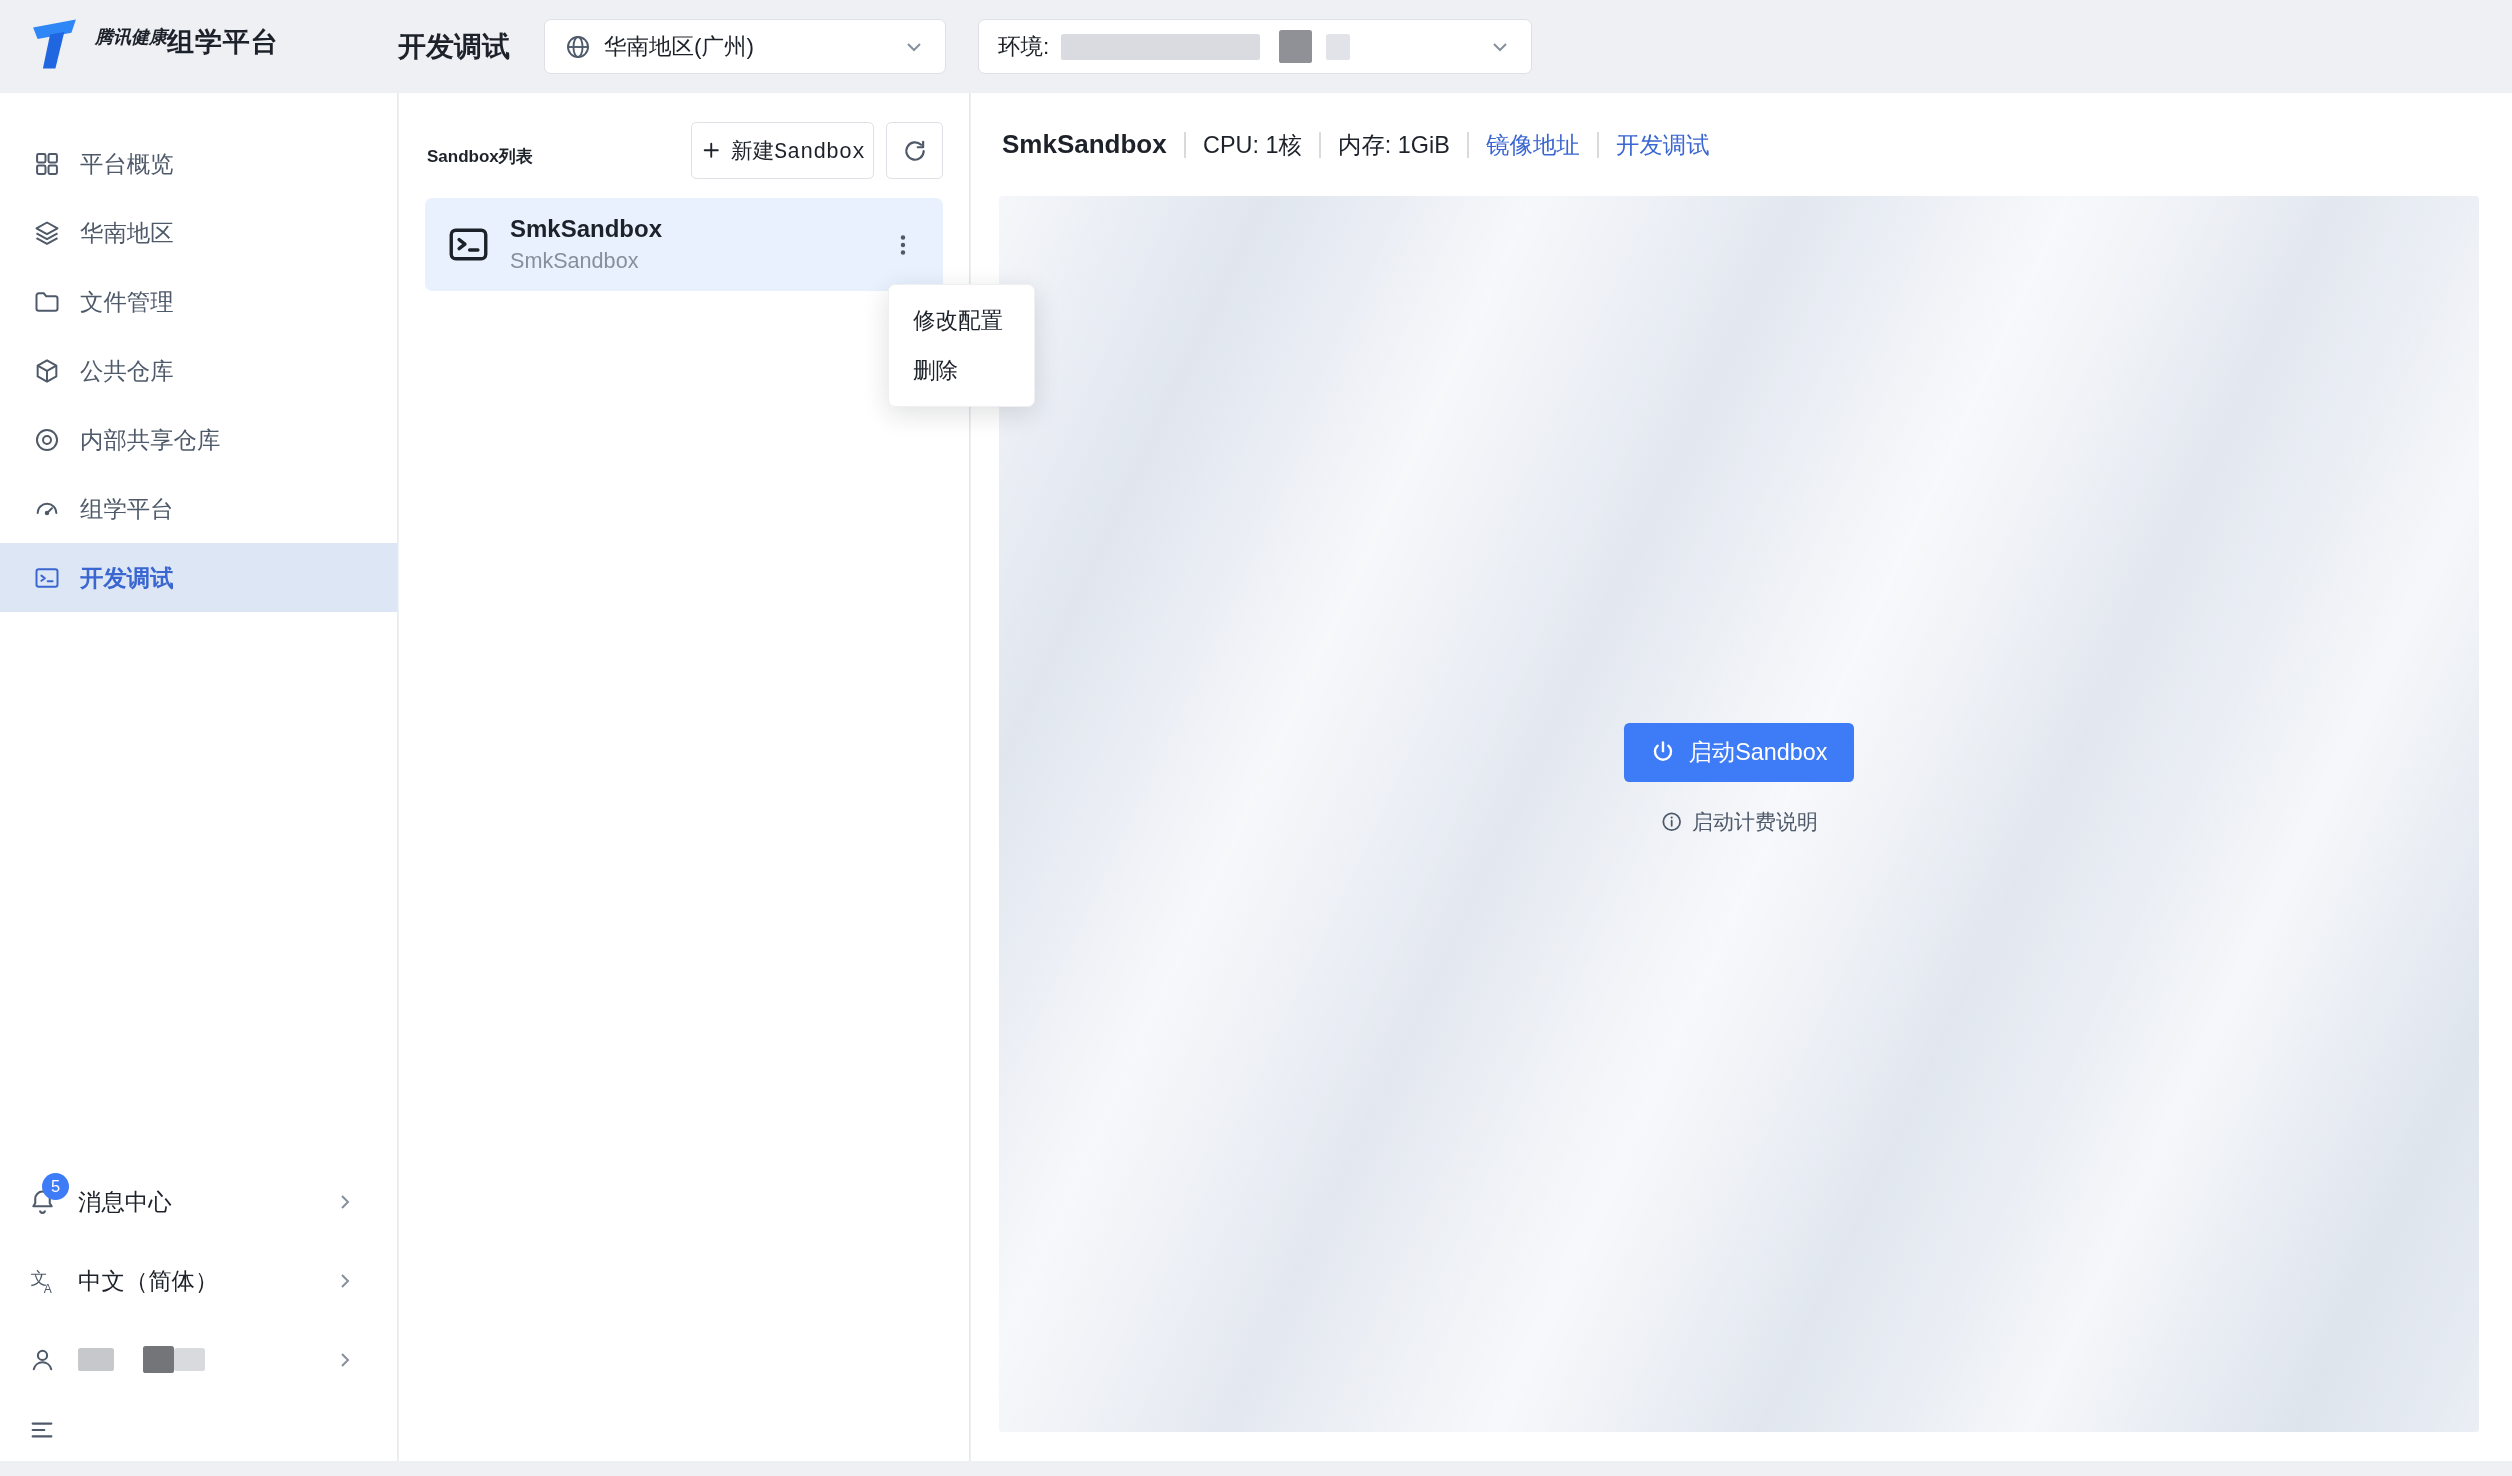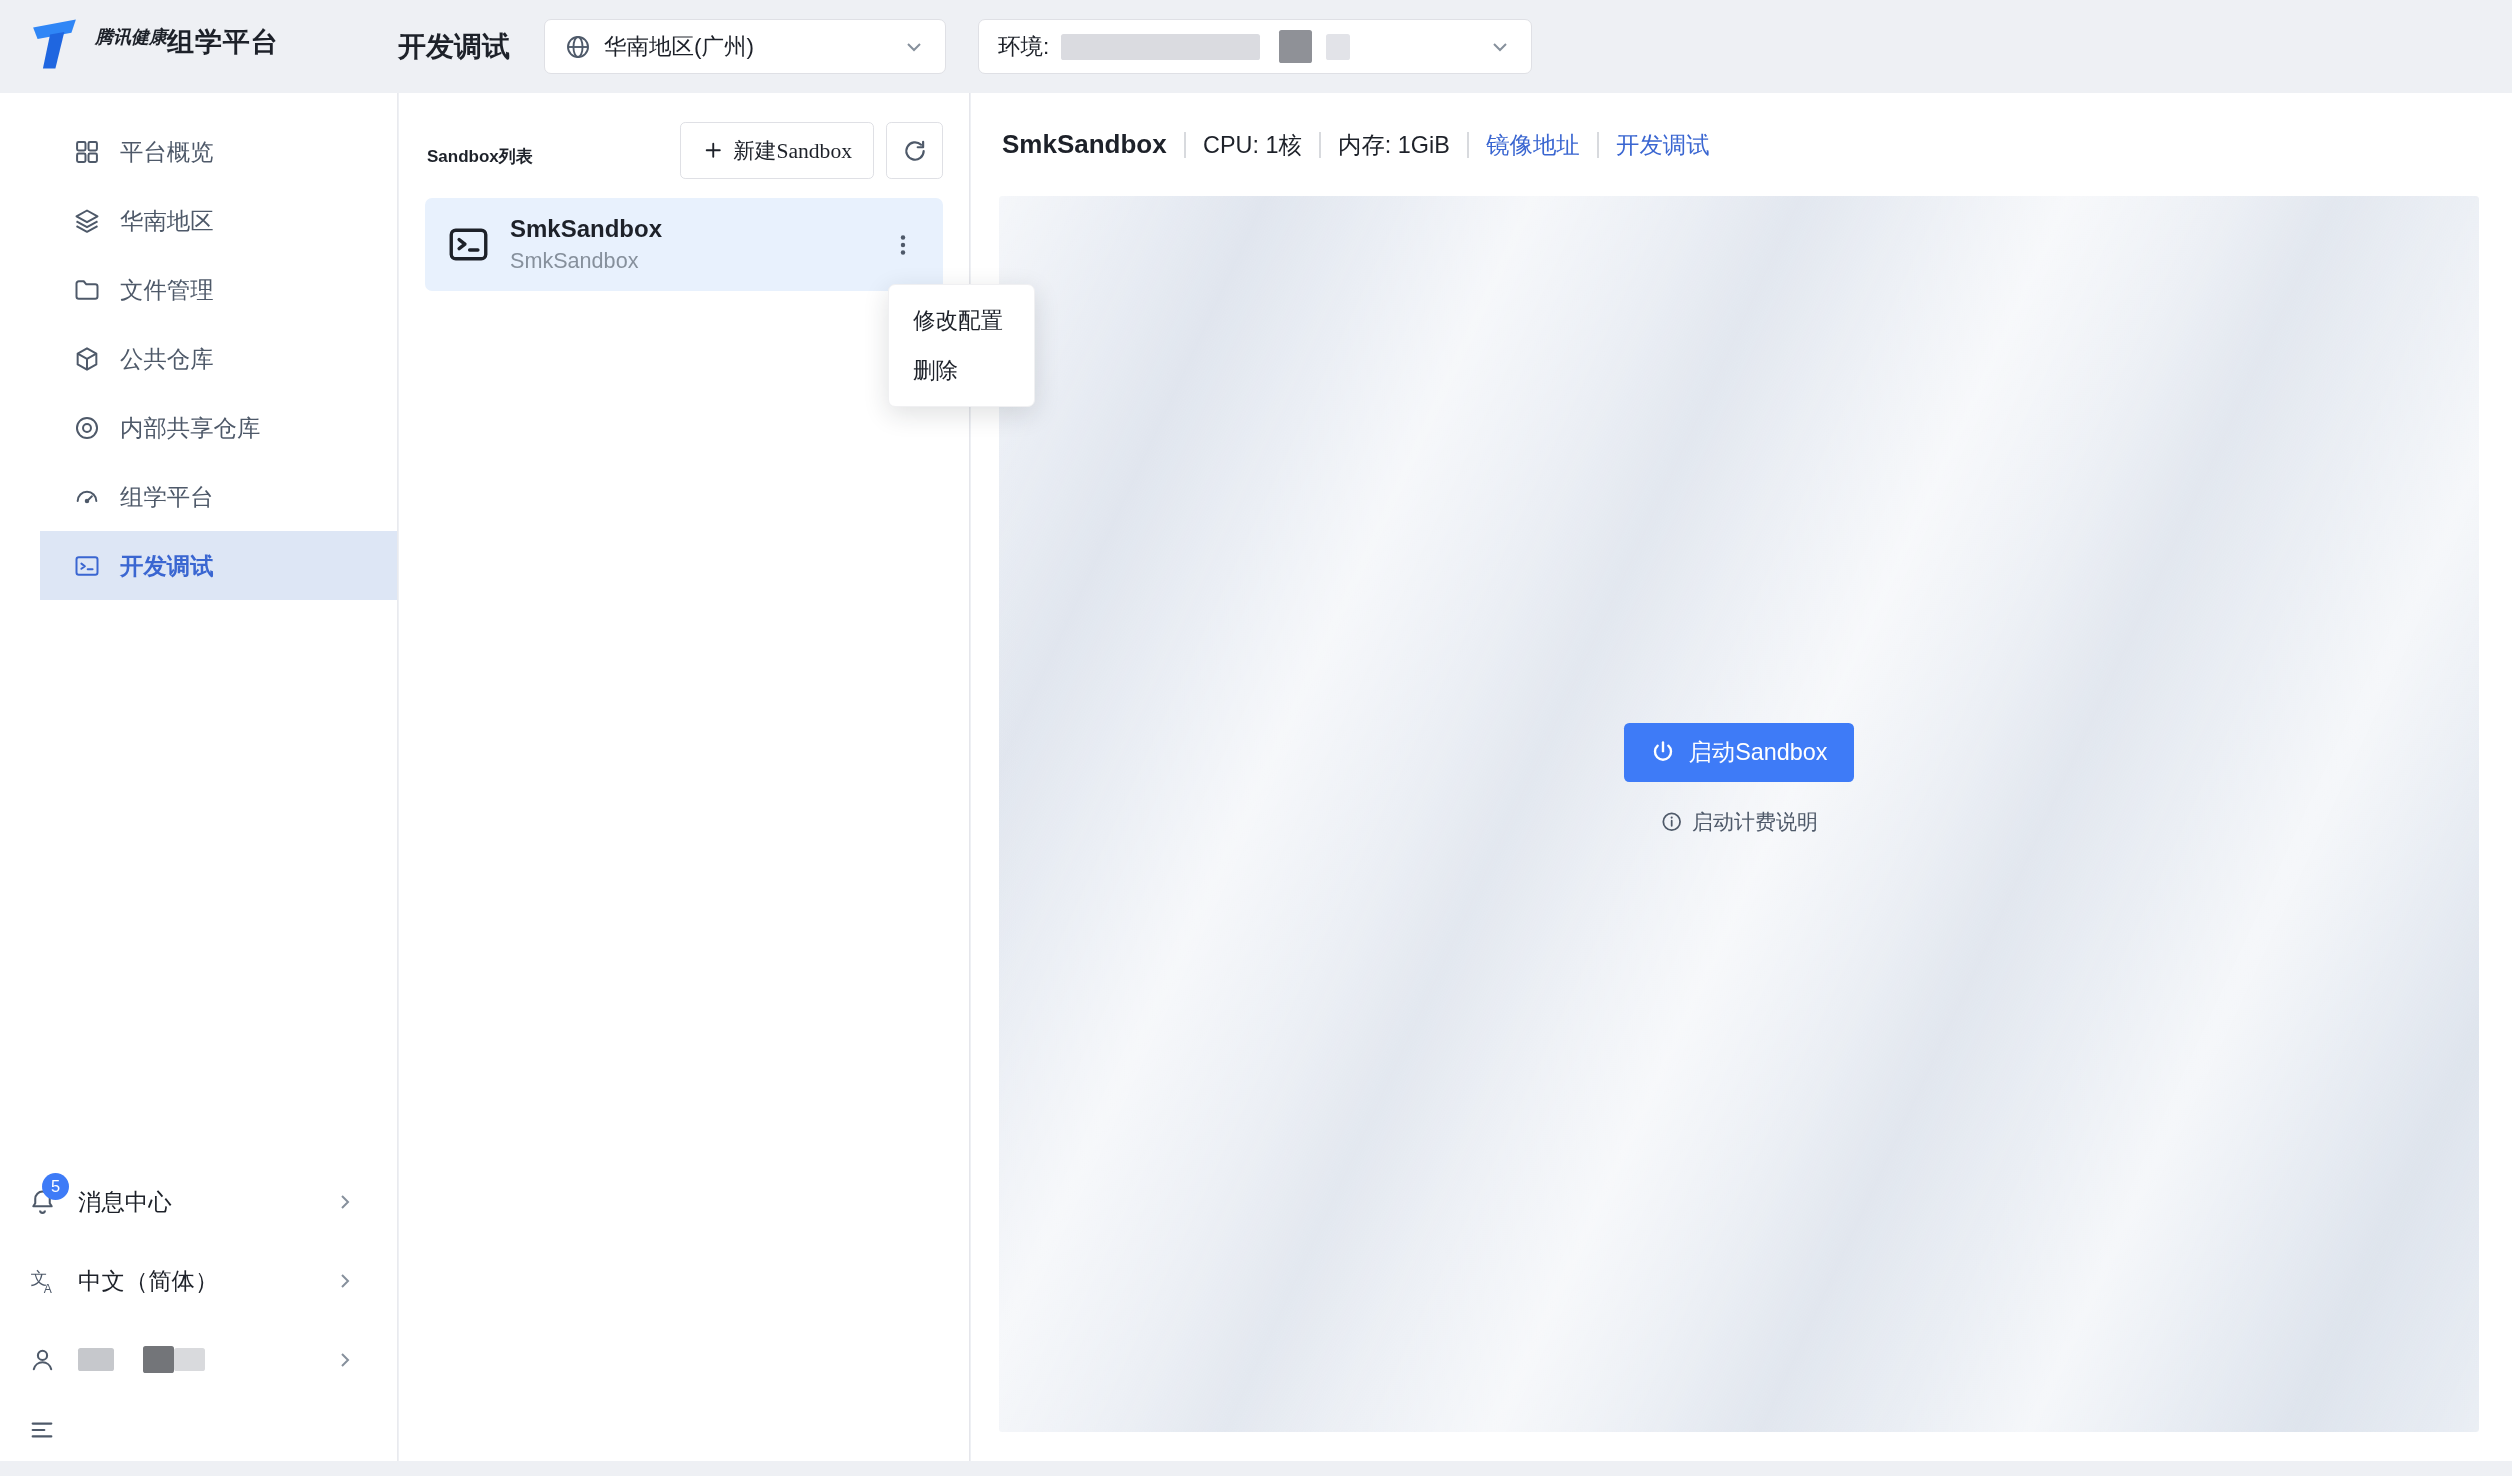--- a/index.html
+++ b/index.html
@@ -20,41 +20,41 @@
   .select .sel-text { font-size:22.5px; color:#1d2129; flex:1; white-space:nowrap; }
   .select .env-label { font-size:22.5px; color:#1d2129; white-space:nowrap; }
   .chev-down { margin-left:auto; flex:none; }
   .redact { display:inline-block; border-radius:2.6px; }
   .env-r1 { width:199px; height:26px; background:#dadbe0; }
   .env-r2 { width:33px; height:33px; background:#8f9197; margin-left:7px; }
   .env-r3 { width:24px; height:26px; background:#e2e3e8; margin-left:1.7px; }
 
   
   .sidebar { position:absolute; left:0; top:93px; width:398px; height:1368px; background:#fff; border-right:0.9px solid #e9eaee; display:flex; flex-direction:column; }
-  .nav { padding-top:24px;margin-left:40px; }
+  .nav { padding-top:36px; }
   .nav-item { height:69px; display:flex; align-items:center; gap:19px; padding-left:33px; font-size:23.4px; color:#4e5969; cursor:pointer; }
   .nav-item svg { flex:none; }
   .nav-item.active { background:#dde6f5; color:#3a66d1; font-weight:600; }
   .sidebar-footer { margin-top:auto; }
   .foot-item { position:relative; height:79px; display:flex; align-items:center; gap:21px; padding-left:28px; padding-right:40px; font-size:23.4px; color:#1d2129; cursor:pointer; }
   .foot-item .chev-right { margin-left:auto; }
   .bell-wrap { position:relative; display:inline-flex; flex:none; }
   .badge { position:absolute; top:-14px; left:14px; min-width:27px; height:27px; padding:0 5.2px; border-radius:14px; background:#3e7bf7; color:#fff; font-size:16.4px; display:flex; align-items:center; justify-content:center; }
   .avatar-redacts { display:flex; align-items:center; }
   .av-r1 { width:36px; height:23.4px; background:#c6c8cc; }
   .av-r2 { width:31px; height:27px; background:#737579; margin-left:29px; }
   .av-r3 { width:31px; height:23.4px; background:#d9dadd; }
   .foot-collapse { height:62px; }
 
   
   .list-panel { position:absolute; left:399px; top:93px; width:571px; height:1368px; background:#fff; border-right:0.9px solid #e5e6eb; }
   .panel-head { display:flex; align-items:center; padding:29px 26px 19px 28px; }
   .panel-title { font-size:17px; font-weight:bold; color:#1d2129;margin-top:12px; }
   .head-actions { margin-left:auto; display:flex; gap:12px; }
-  .btn-new { height:57px; display:flex; align-items:center; gap:8.7px; padding:0 21px; background:#fff; border:0.9px solid #dfe0e5; border-radius:5.2px; font-size:21.6px; color:#1d2129; cursor:pointer; font-family:Liberation Serif, serif; }
+  .btn-new { height:57px; display:flex; align-items:center; gap:8.7px; padding:0 8px; background:#fff; border:0.9px solid #dfe0e5; border-radius:5.2px; font-size:21.6px; color:#1d2129; cursor:pointer; font-family:Liberation Mono, monospace; }
   .btn-refresh { width:57px; height:57px; display:flex; align-items:center; justify-content:center; background:#fff; border:0.9px solid #dfe0e5; border-radius:5.2px; cursor:pointer; }
   .sandbox-item { position:relative; margin:0 26px; height:93px; background:#e8f1fd; border-radius:7px; display:flex; align-items:center; gap:19px; padding:0 21px; cursor:pointer; }
   .item-text { display:flex; flex-direction:column; gap:4.3px; }
   .item-title { font-size:24px; font-weight:600; color:#1d2129; }
   .item-sub { font-size:21.6px; color:#86909c; }
   .kebab { margin-left:auto; width:38px; height:38px; border:none; background:transparent; display:flex; align-items:center; justify-content:center; cursor:pointer; }
 
   
   .context-menu { position:absolute; left:888px; top:284px; width:147px; background:#fff; border:0.9px solid #f0f0f2; border-radius:7px; box-shadow:0 7px 26px rgba(31,35,41,.14); padding:10.4px 0; z-index:60; }
   .menu-item { height:50px; display:flex; align-items:center; padding:0 24px; font-size:22.5px; color:#1d2129; cursor:pointer; white-space:nowrap; }

